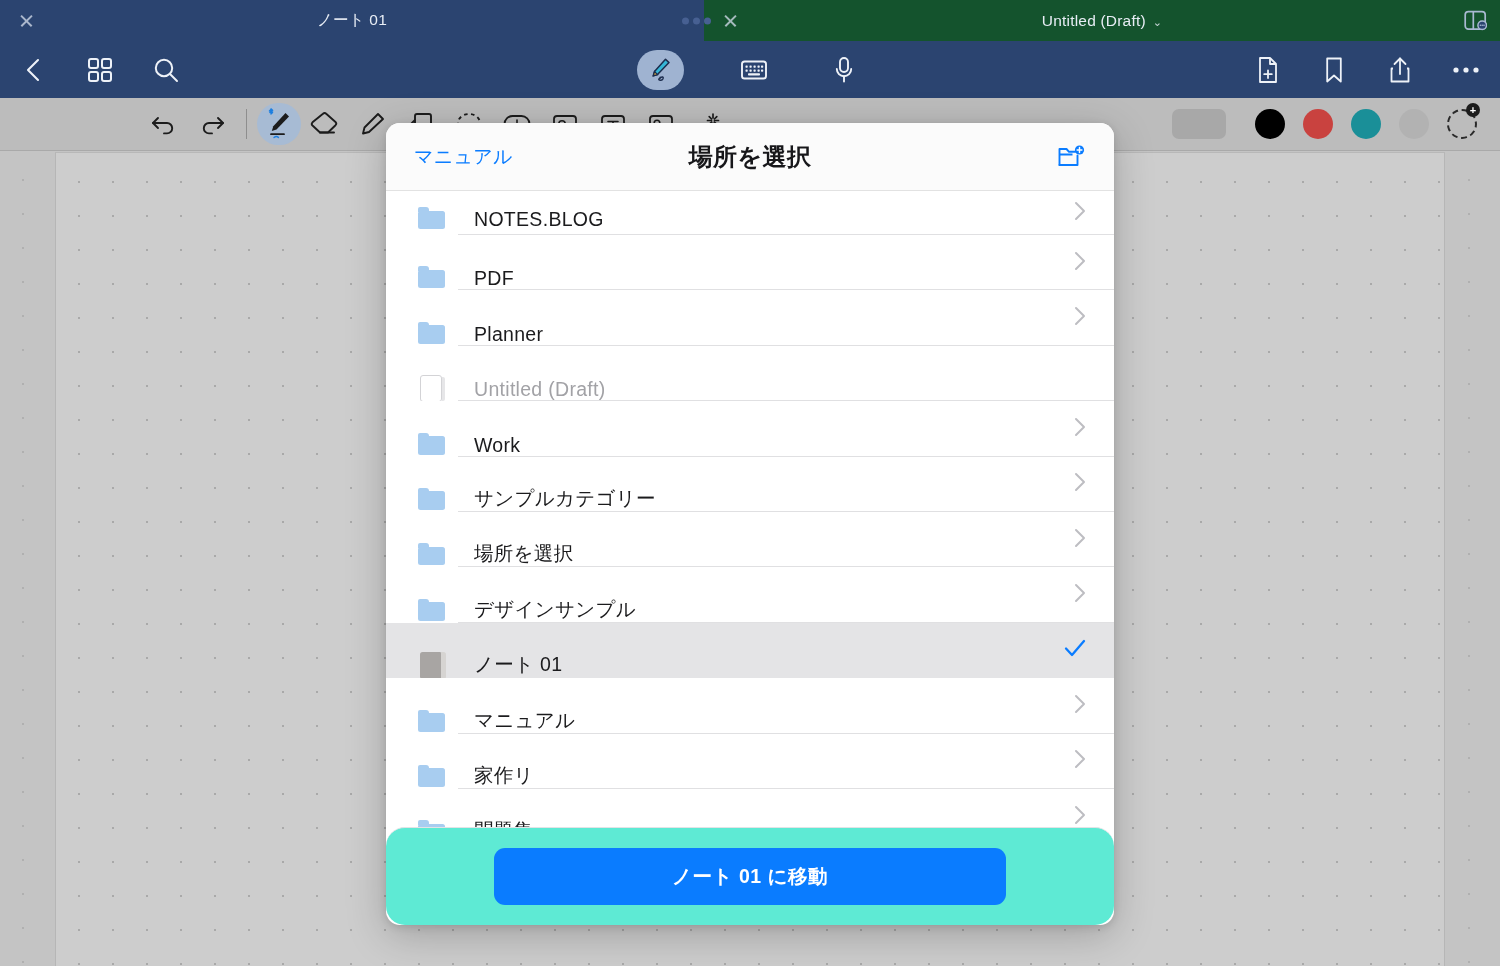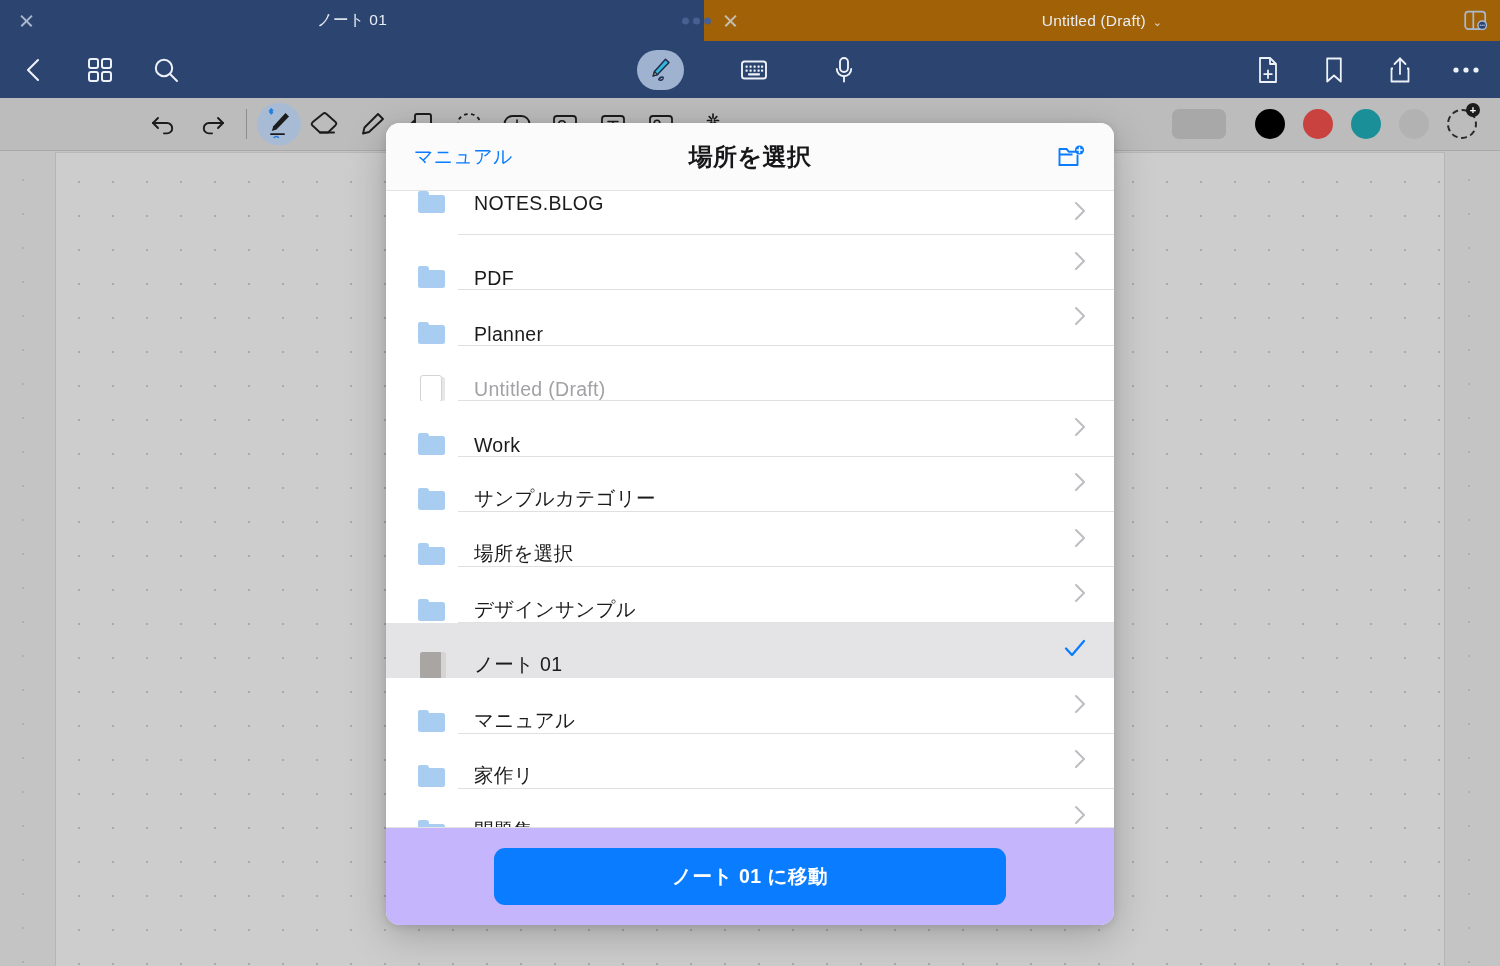--- a/index.html
+++ b/index.html
@@ -13,21 +13,21 @@
 
   
   .tabbar {
     position:absolute; top:0; left:0; width:1500px; height:41px;
     background:#2b4470; display:flex; align-items:center;
   }
   .tab {
     height:41px; position:relative; display:flex; align-items:center;
     justify-content:center; color:#e8edf5; font-size:15px;
   }
-  .tab.inactive { width:848px; background:#a16207; }
+  .tab.inactive { width:848px; background:#14532d; }
   .tab.active   { width:750px; background:#2b4470; }
   .tab-close {
     position:absolute; left:18px; top:50%; transform:translateY(-50%);
     width:18px; height:18px; cursor:pointer; opacity:.78;
   }
   .tab-close::before, .tab-close::after {
     content:""; position:absolute; left:1px; top:8px; width:15px; height:1.6px;
     background:#cfd8e6;
   }
   .tab-close::before { transform:rotate(45deg); }
@@ -135,21 +135,21 @@
   .modal-newfolder {
     position:absolute; right:26px; width:34px; height:30px;
     display:flex; align-items:center; justify-content:center; cursor:pointer;
   }
 
   .list { flex:1 1 auto; overflow:hidden; background:#fff; position:relative; }
   .row {
     height:55.4px; display:flex; align-items:flex-end; position:relative;
     padding-left:32px; padding-right:26px; cursor:pointer; background:#fff;
   }
-  .row.first { height:44px; align-items:flex-end; padding-bottom:20px; }
+  .row.first { height:44px; align-items:flex-end; padding-bottom:4px; }
   .row.selected { background:#e4e4e6; }
   .row-sep {
     position:absolute; left:72px; right:0; bottom:0; height:1px; background:#e0e0e2;
   }
   .row.selected .row-sep, .row.nosep .row-sep { background:transparent; }
   .row-icon { width:27px; height:24px; flex:0 0 27px; margin-right:29px; position:relative; }
   .row-label { font-size:19.5px; color:#1b1b1d; letter-spacing:.3px; }
   .row.dim .row-label { color:#a2a2a6; }
   .row-chev {
     position:absolute; right:28px; top:50%; transform:translateY(-50%);
@@ -168,22 +168,22 @@
     background:#fff; border:1.4px solid #d3d3d6; border-radius:3px; }
   .ic-doc::after { content:""; position:absolute; right:-4px; top:1px; width:3px;
     height:24px; background:#e6e6e8; border-radius:0 2px 2px 0; }
   
   .ic-book { position:absolute; left:2px; top:-2px; width:21px; height:27px;
     background:#a8a5a3; border-radius:2.5px 1px 1px 2.5px; }
   .ic-book::after { content:""; position:absolute; right:-5px; top:0; width:5px;
     height:27px; background:#d6d4d2; border-radius:0 2.5px 2.5px 0; }
 
   .modal-footer {
-    flex:0 0 98px; background:#c4b5fd; display:flex; align-items:center;
-    justify-content:center; border-top:1px solid #e3e3e6;
+    flex:0 0 98px; background:#5eead4; display:flex; align-items:center;
+    justify-content:center; border-top:1px solid #e3e3e6;border-radius:19px;
   }
   .primary-btn {
     width:512px; height:57px; background:#0a7cff; border-radius:11px; border:none;
     color:#fff; font-size:19.5px; font-weight:bold; letter-spacing:.5px;
     cursor:pointer; font-family:inherit;
   }
 </style>
 </head>
 <body>
 

